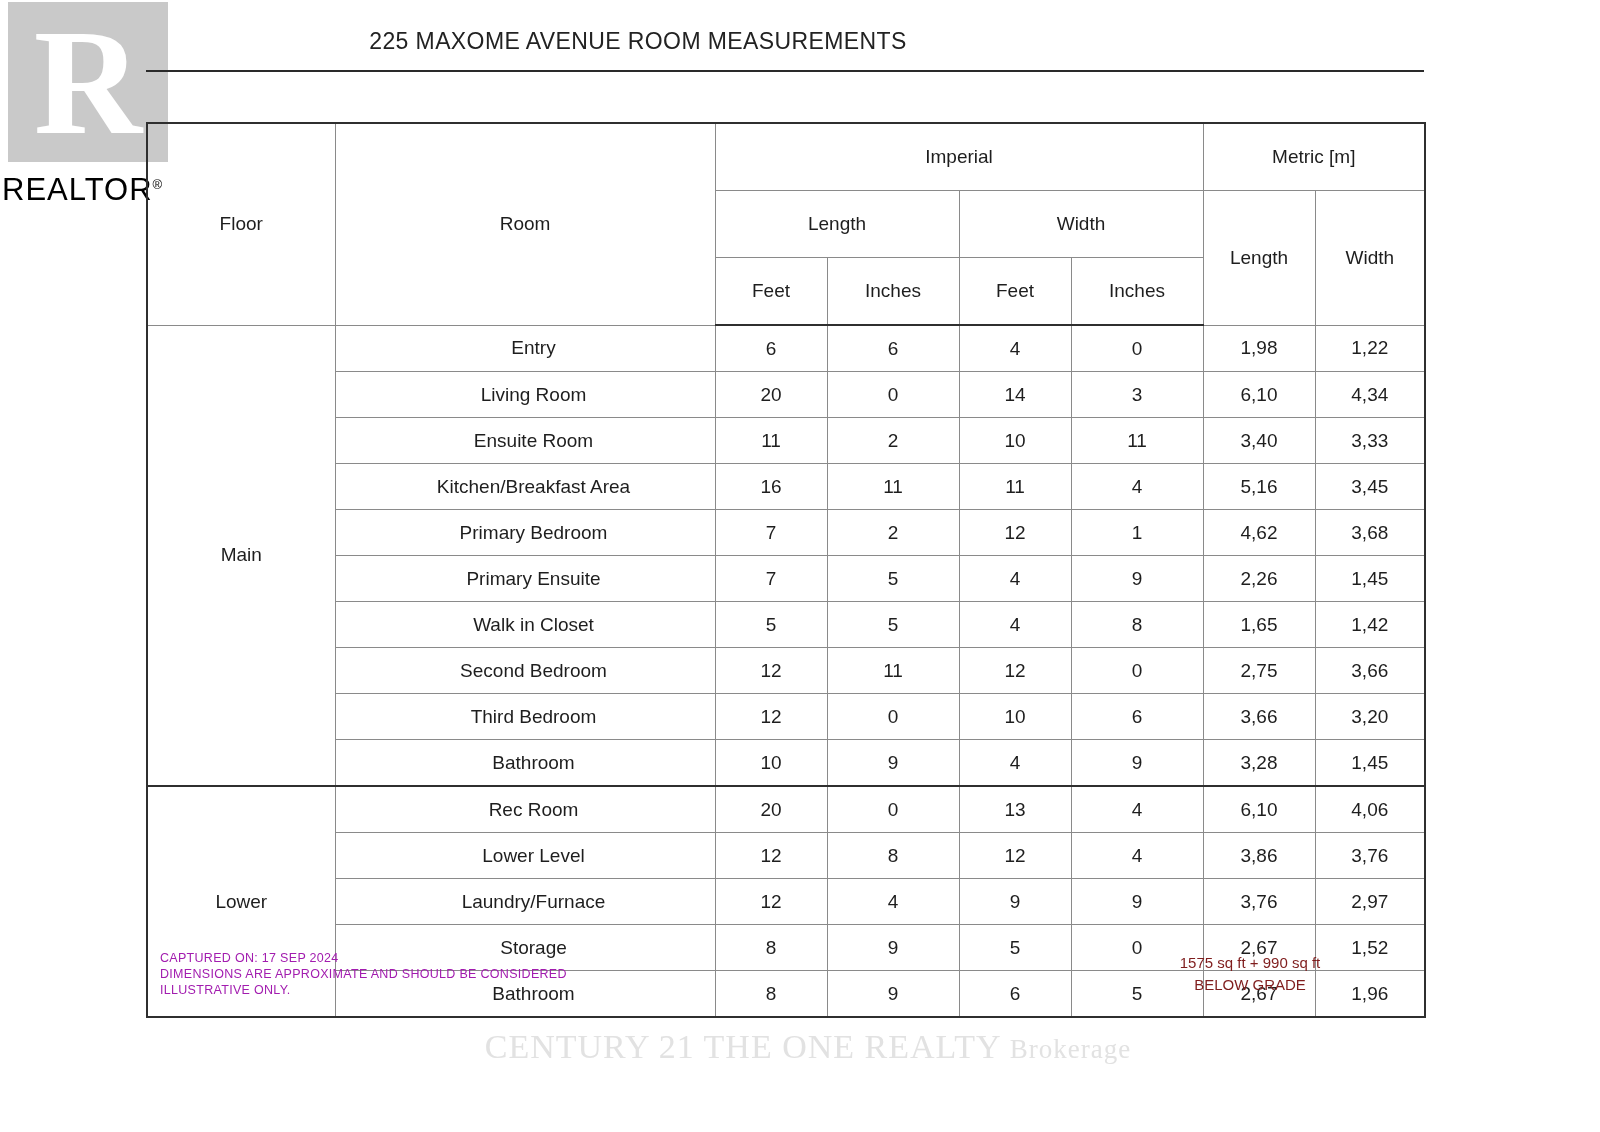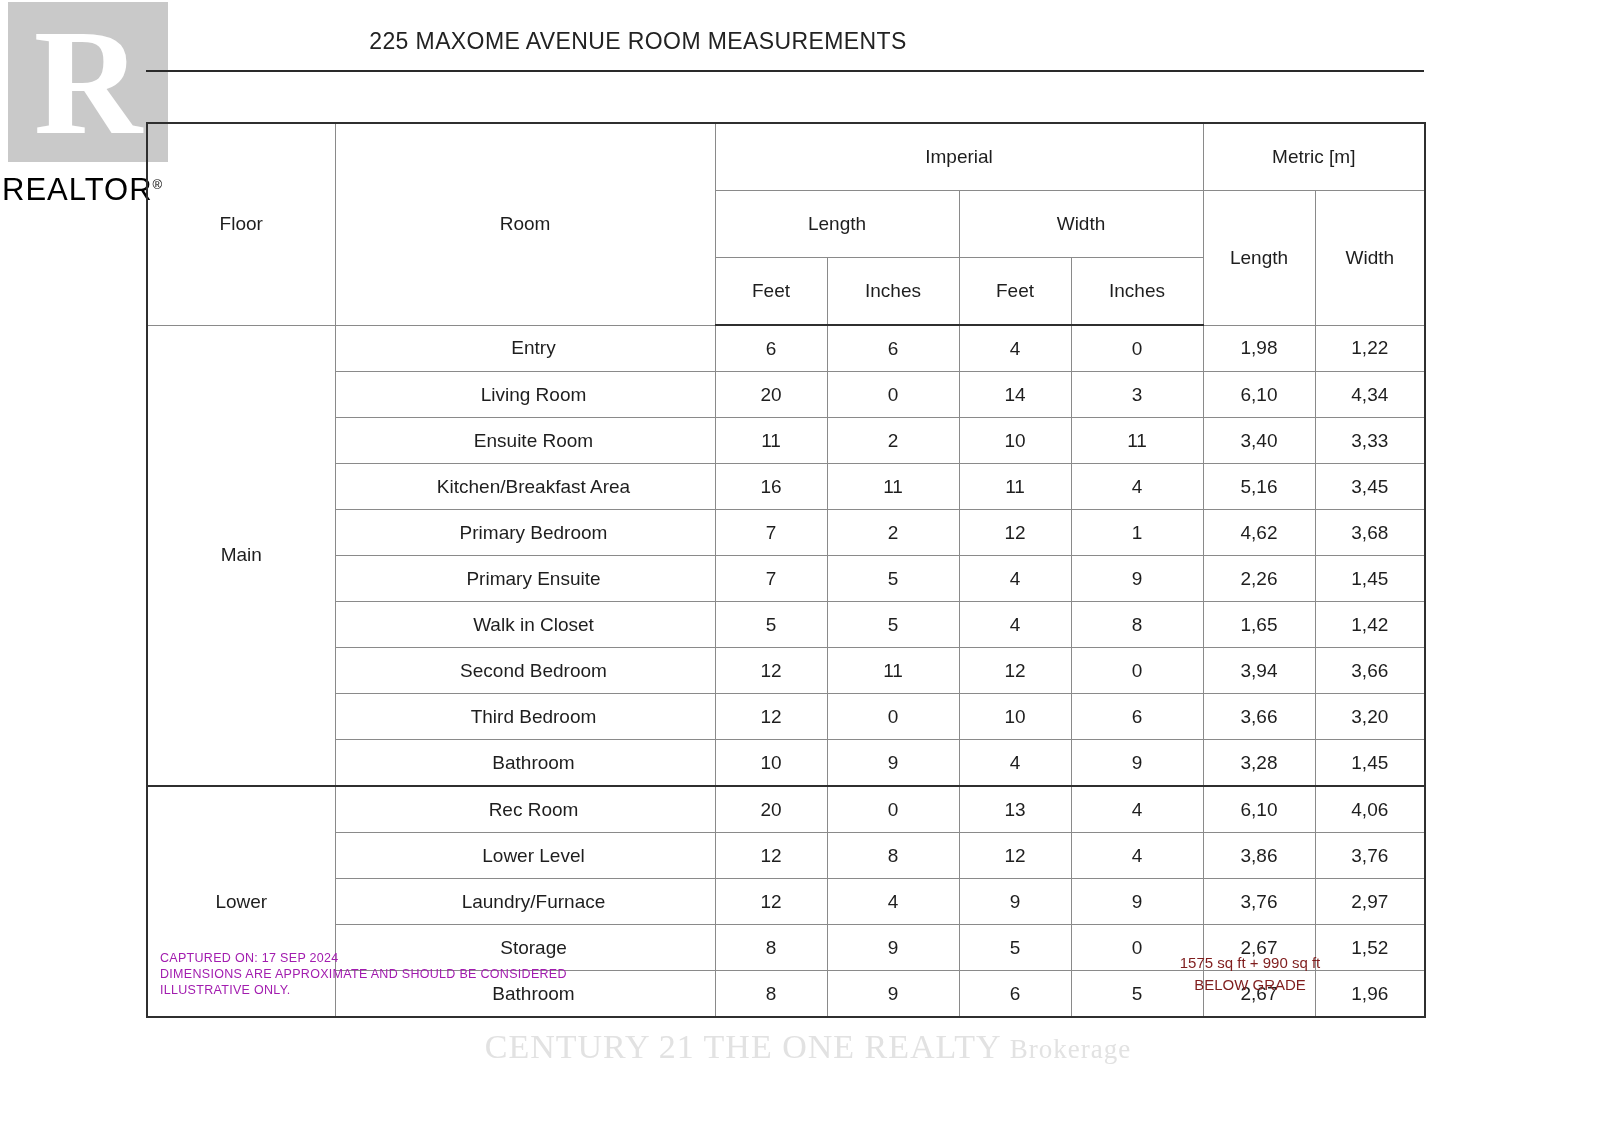--- a/index.html
+++ b/index.html
@@ -280,21 +280,21 @@
           <td class="">8</td>
           <td class="">1,65</td>
           <td class=" outer-right">1,42</td>
         </tr>
         <tr>
           <td class="room ">Second Bedroom</td>
           <td class="">12</td>
           <td class="">11</td>
           <td class="">12</td>
           <td class="">0</td>
-          <td class="">3,94</td>
+          <td class="">2,75</td>
           <td class=" outer-right">3,66</td>
         </tr>
         <tr>
           <td class="room ">Third Bedroom</td>
           <td class="">12</td>
           <td class="">0</td>
           <td class="">10</td>
           <td class="">6</td>
           <td class="">3,66</td>
           <td class=" outer-right">3,20</td>

